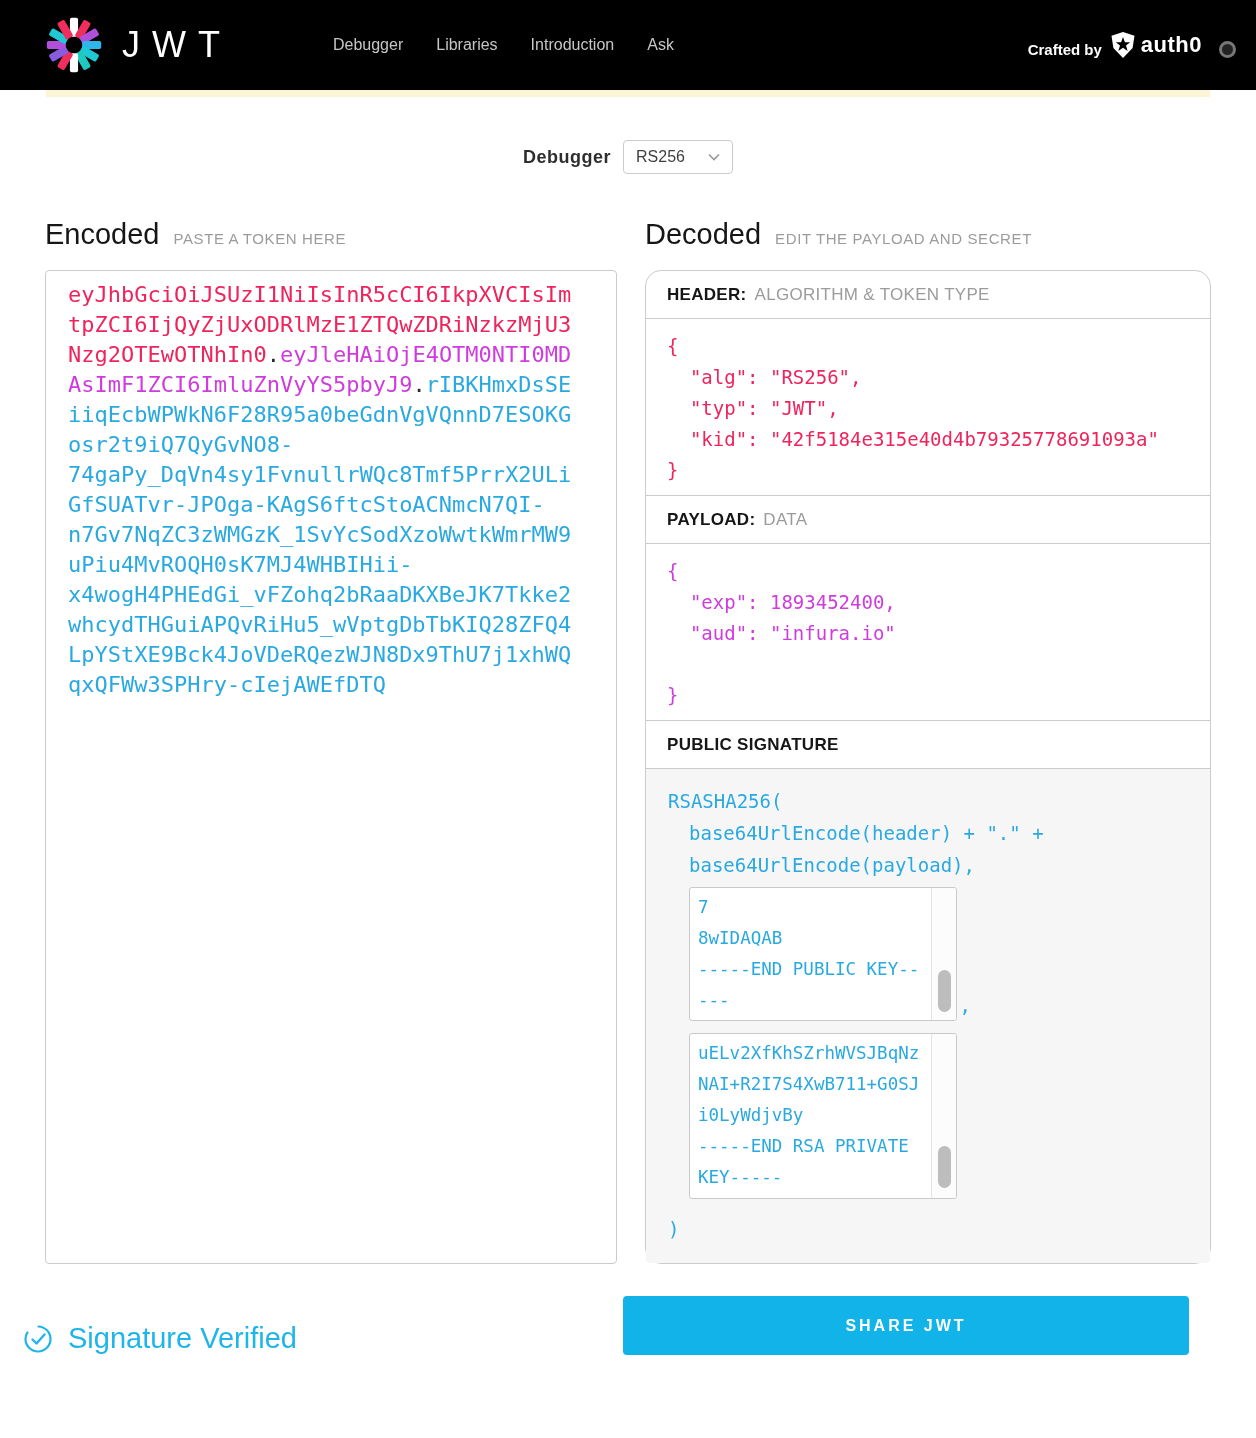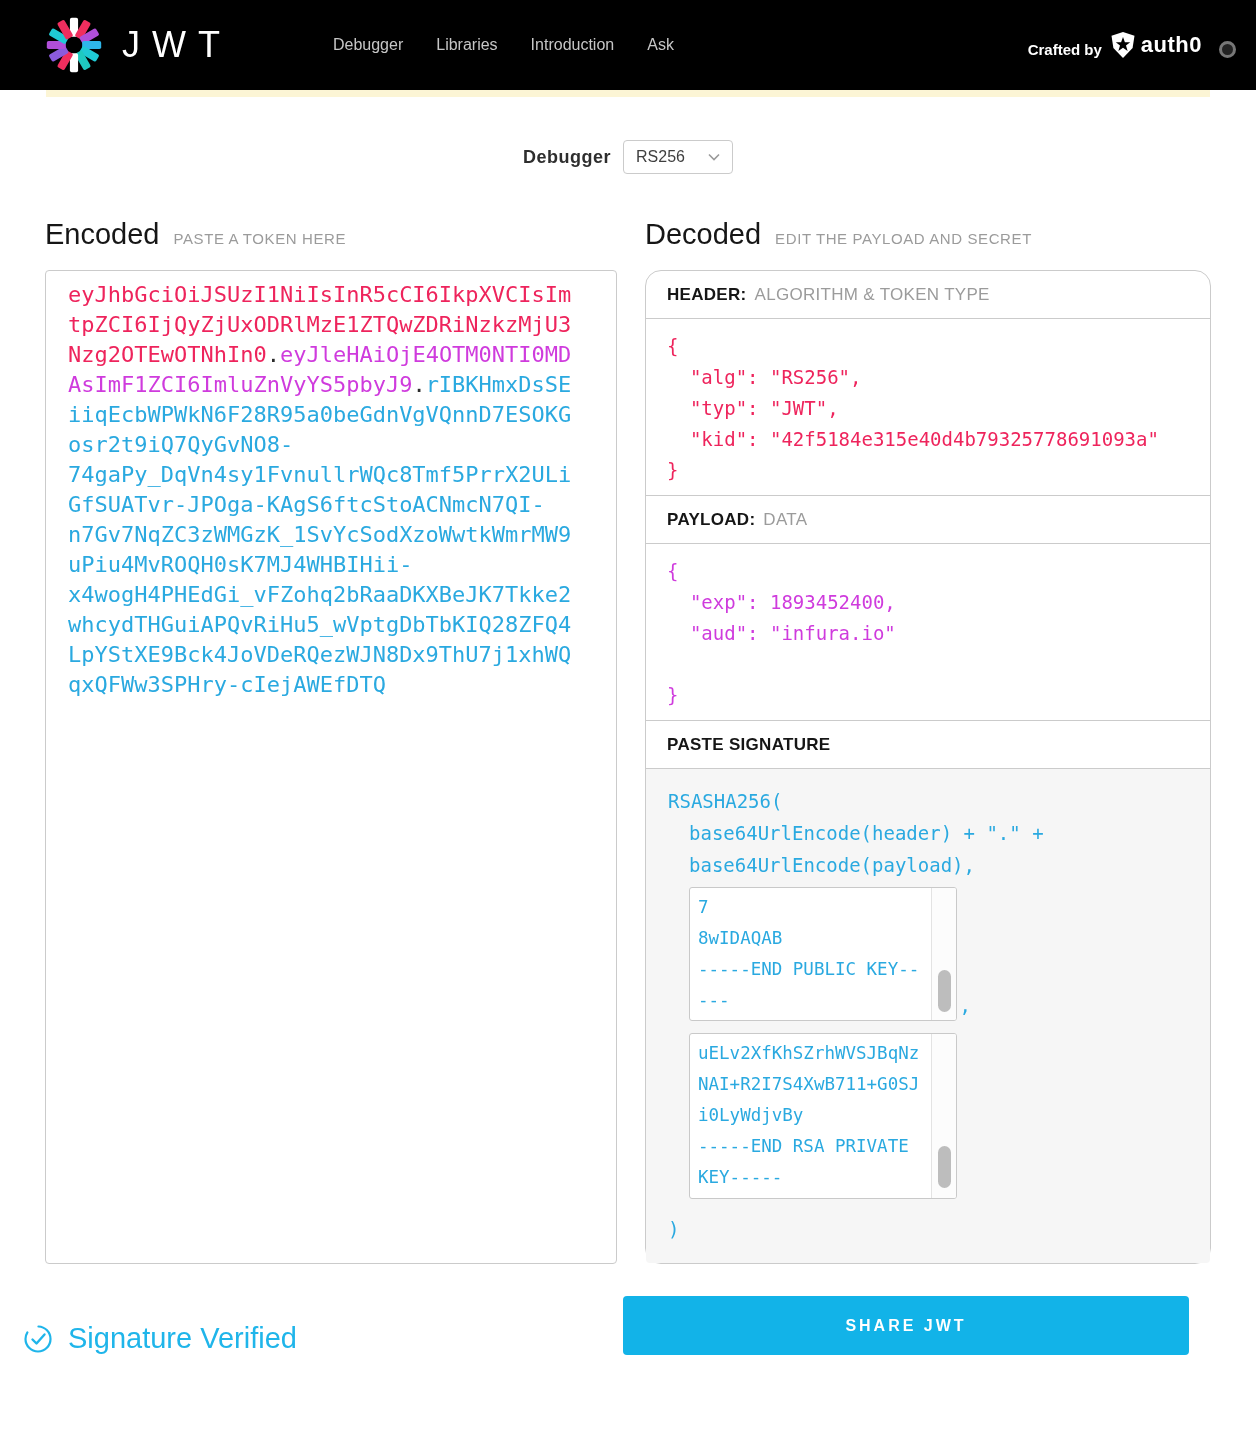--- a/index.html
+++ b/index.html
@@ -177,21 +177,21 @@
         <span class="lbl">PAYLOAD:</span>
         <span class="sub2">DATA</span>
       </div>
       <pre class="json json-payload">{
   "exp": 1893452400,
   "aud": "infura.io"
 
 }</pre>
 
       <div class="strip">
-        <span class="lbl">PASTE SIGNATURE</span>
+        <span class="lbl">PUBLIC SIGNATURE</span>
       </div>
       <div class="verify-body">
         <div class="vline">RSASHA256(</div>
         <div class="vline indent">base64UrlEncode(header) + "." +</div>
         <div class="vline indent">base64UrlEncode(payload),</div>
 
         <div class="key-wrap">
           <div class="key-box kb1">
             <pre class="key-text">7
 8wIDAQAB

